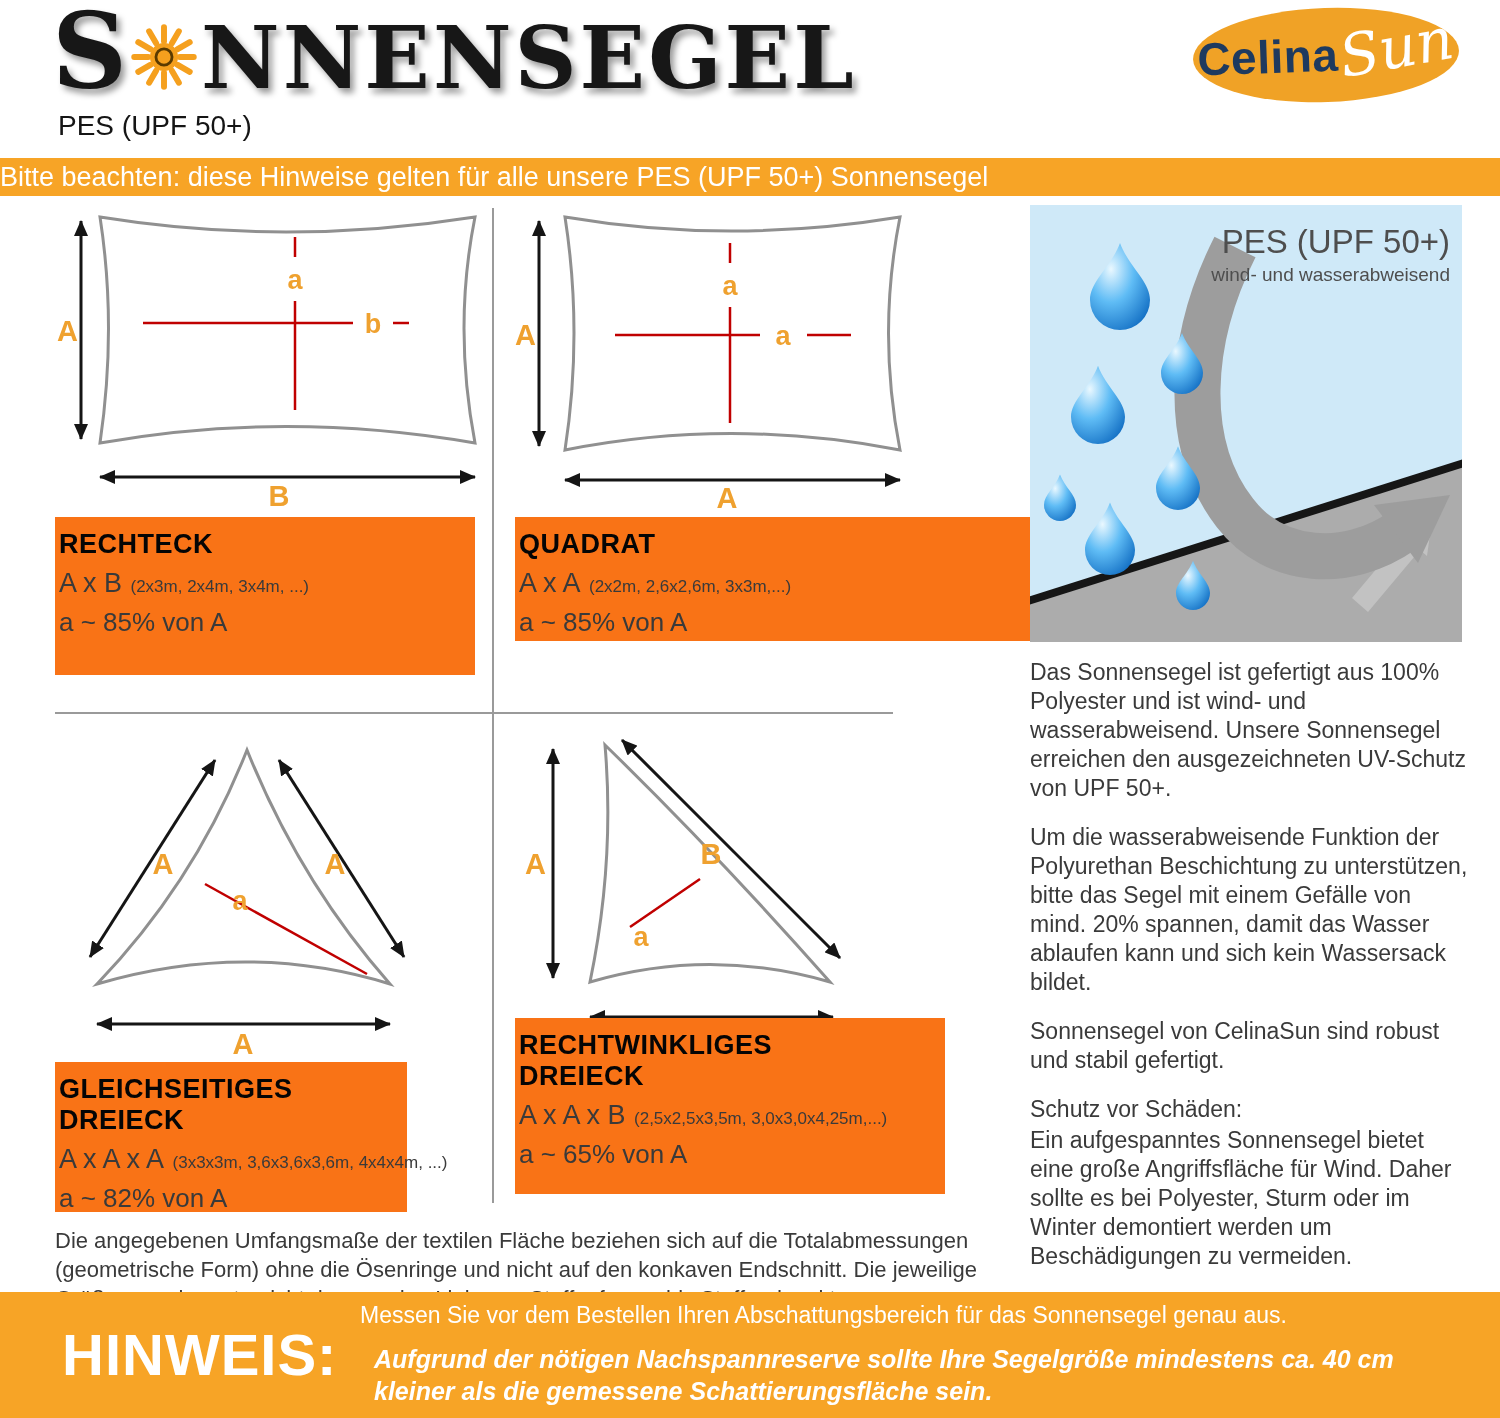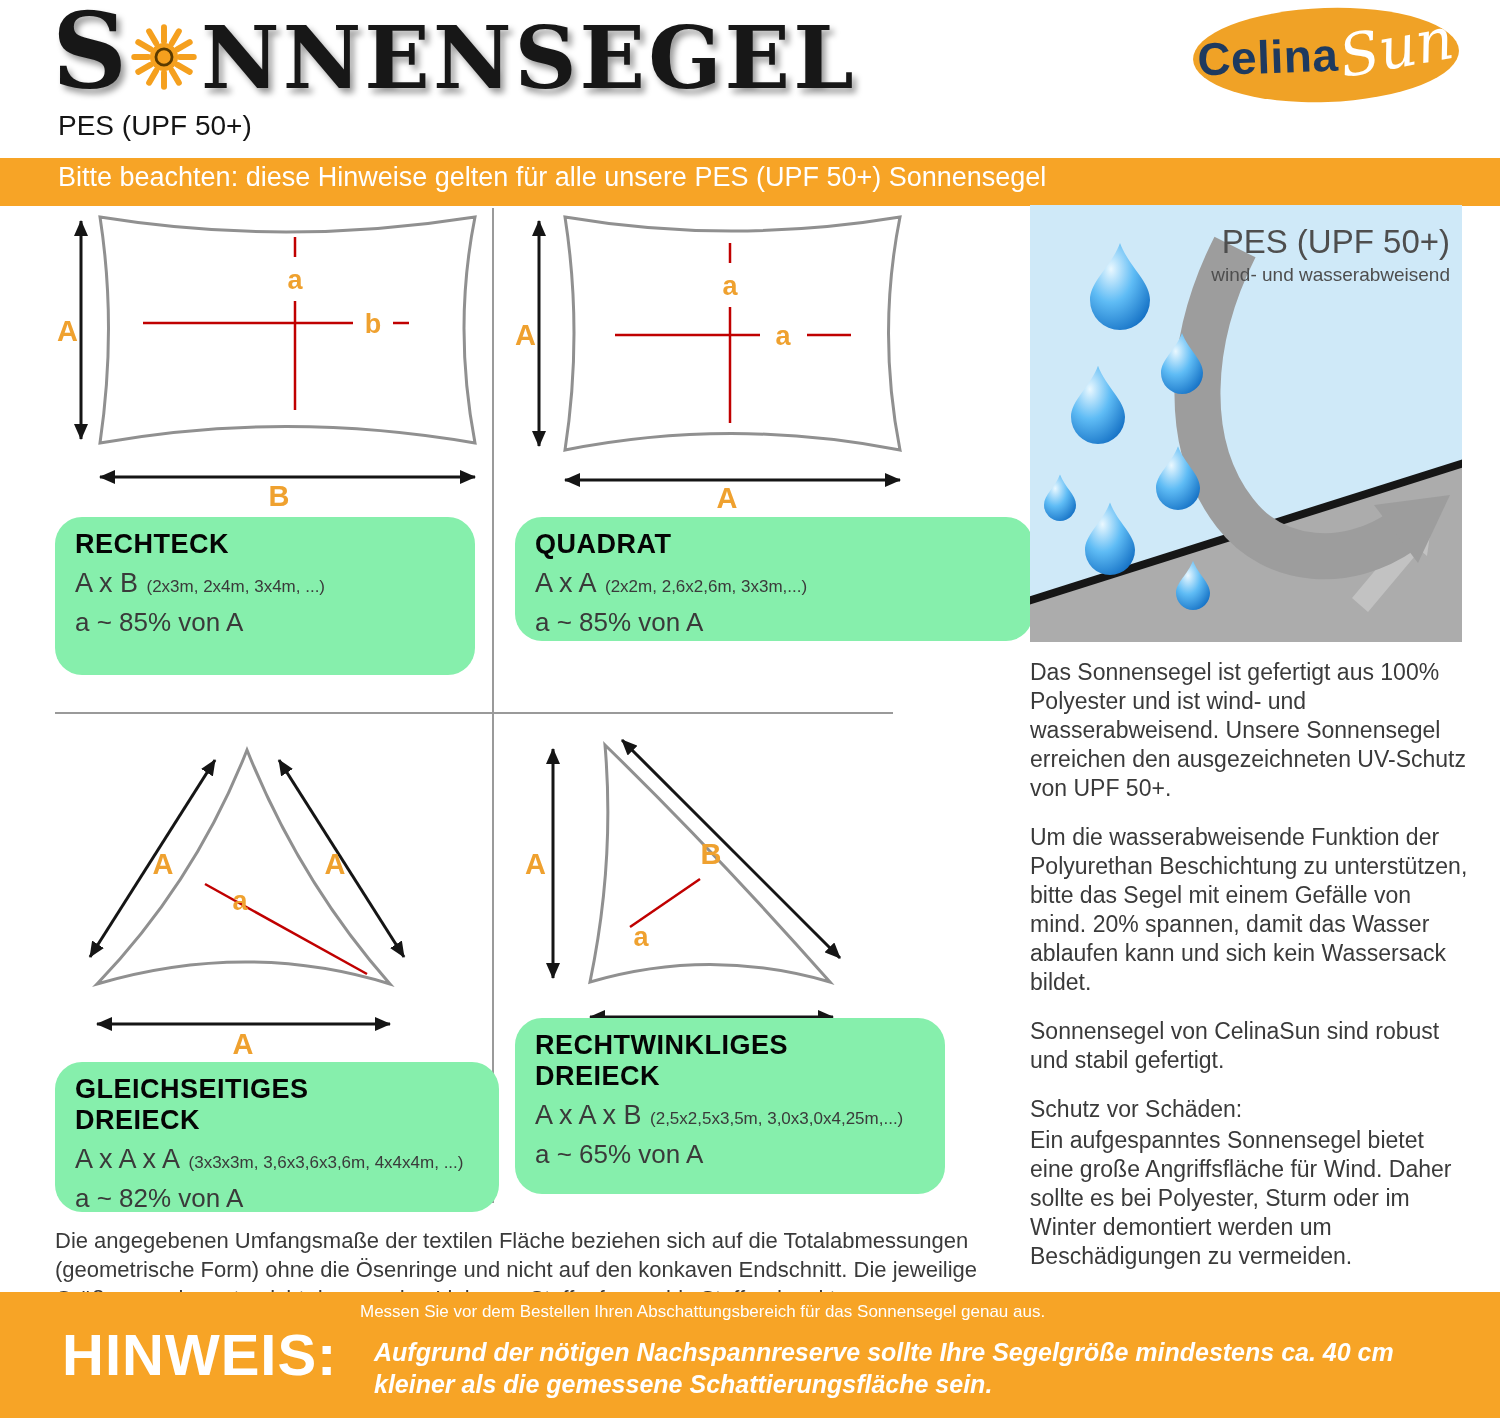--- a/index.html
+++ b/index.html
@@ -16,35 +16,35 @@
   .subtitle{position:absolute;left:58px;top:110px;font-size:28px;color:#151515;}
 
   
   .logo{position:absolute;left:1193px;top:8px;width:266px;height:94px;background:#F0A226;
         border-radius:50%;transform:rotate(-2deg);display:flex;align-items:center;justify-content:center;}
   .logo .celina{font-size:46px;font-weight:700;color:#1E3A5F;letter-spacing:0.5px;}
   .logo .sunword{font-size:58px;color:#ffffff;font-family:"DejaVu Serif",serif;font-style:italic;
                  transform:rotate(-8deg) translateY(-5px);margin-left:2px;}
 
   
-  .notice{position:absolute;left:0;top:158px;width:1500px;height:48px;background:#F7A426;
-          color:#ffffff;font-size:27px;line-height:38px;padding-left:58px;box-sizing:border-box;white-space:nowrap;}
+  .notice{position:absolute;left:0;top:158px;width:1500px;height:38px;background:#F7A426;
+          color:#ffffff;font-size:27px;line-height:38px;box-sizing:border-box;white-space:nowrap;}
   .hinweis{position:absolute;left:0;top:1292px;width:1500px;height:126px;background:#F7A426;}
   .hinweis-label{position:absolute;left:62px;top:0;height:126px;line-height:126px;
                  font-size:58px;font-weight:700;color:#fff;letter-spacing:1px;}
   .hinweis-text{position:absolute;left:360px;top:10px;width:1128px;color:#fff;}
-  .hinweis-intro{font-size:17px;font-weight:400;margin:0 0 5px;}
+  .hinweis-intro{font-size:23px;font-weight:400;margin:0 0 5px;}
   .hinweis-emphasis{font-size:25px;font-weight:700;line-height:32px;margin:14px;font-style:italic;}
 
   
   .vline{position:absolute;left:492px;top:208px;width:2px;height:995px;background:#9a9a9a;}
   .hline{position:absolute;left:55px;top:712px;width:838px;height:2px;background:#9a9a9a;}
 
   
-  .shape-box{position:absolute;background:#86efac;padding:12px 20px;box-sizing:border-box;color:#3A3A3A;border-radius:27px;}
+  .shape-box{position:absolute;background:#f97316;padding:12px 4px;box-sizing:border-box;color:#3A3A3A;}
   .shape-box .hd{font-size:27px;font-weight:700;color:#050505;line-height:1.15;letter-spacing:0.5px;}
   .shape-box .hd.last{margin-bottom:8px;}
   .formula-line{margin-bottom:8px;white-space:nowrap;}
   .formula{font-size:27px;color:#3A3A3A;}
   .sizes{font-size:17px;color:#3A3A3A;margin-left:4px;}
   .rule{font-size:26px;color:#3A3A3A;margin-top:8px;}
 
   
   .panel-text{position:absolute;left:1030px;top:658px;width:438px;color:#3A3A3A;}
   .panel-text p{font-size:23px;line-height:29px;margin:0 0 20px;}
@@ -181,21 +181,21 @@
     <line x1="38" y1="17" x2="38" y2="246" stroke="#151515" stroke-width="3" marker-start="url(#m-br)" marker-end="url(#m-br)"></line>
     <line x1="107" y1="8" x2="325" y2="226" stroke="#151515" stroke-width="3" marker-start="url(#m-br)" marker-end="url(#m-br)"></line>
     <line x1="75" y1="285" x2="318" y2="285" stroke="#151515" stroke-width="3" marker-start="url(#m-br)" marker-end="url(#m-br)"></line>
     <line x1="115" y1="195" x2="185" y2="147" stroke="#C00000" stroke-width="2.5"></line>
     <text class="dim-label" x="10" y="142">A</text>
     <text class="dim-label" x="196" y="132" text-anchor="middle">B</text>
     <text class="dim-label" x="196" y="320" text-anchor="middle">A</text>
     <text class="inner-label" x="126" y="214" text-anchor="middle">a</text>
   </svg>
 
-  <div class="shape-box" style="left:55px;top:1062px;width:444px;height:150px;">
+  <div class="shape-box" style="left:55px;top:1062px;width:352px;height:150px;">
     <div class="hd">GLEICHSEITIGES</div>
     <div class="hd last">DREIECK</div>
     <div class="formula-line">
       <span class="formula">A x A x A</span>
       <span class="sizes">(3x3x3m, 3,6x3,6x3,6m, 4x4x4m, ...)</span>
     </div>
     <div class="rule">a ~ 82% von A</div>
   </div>
 
   <div class="shape-box" style="left:515px;top:1018px;width:430px;height:176px;">

